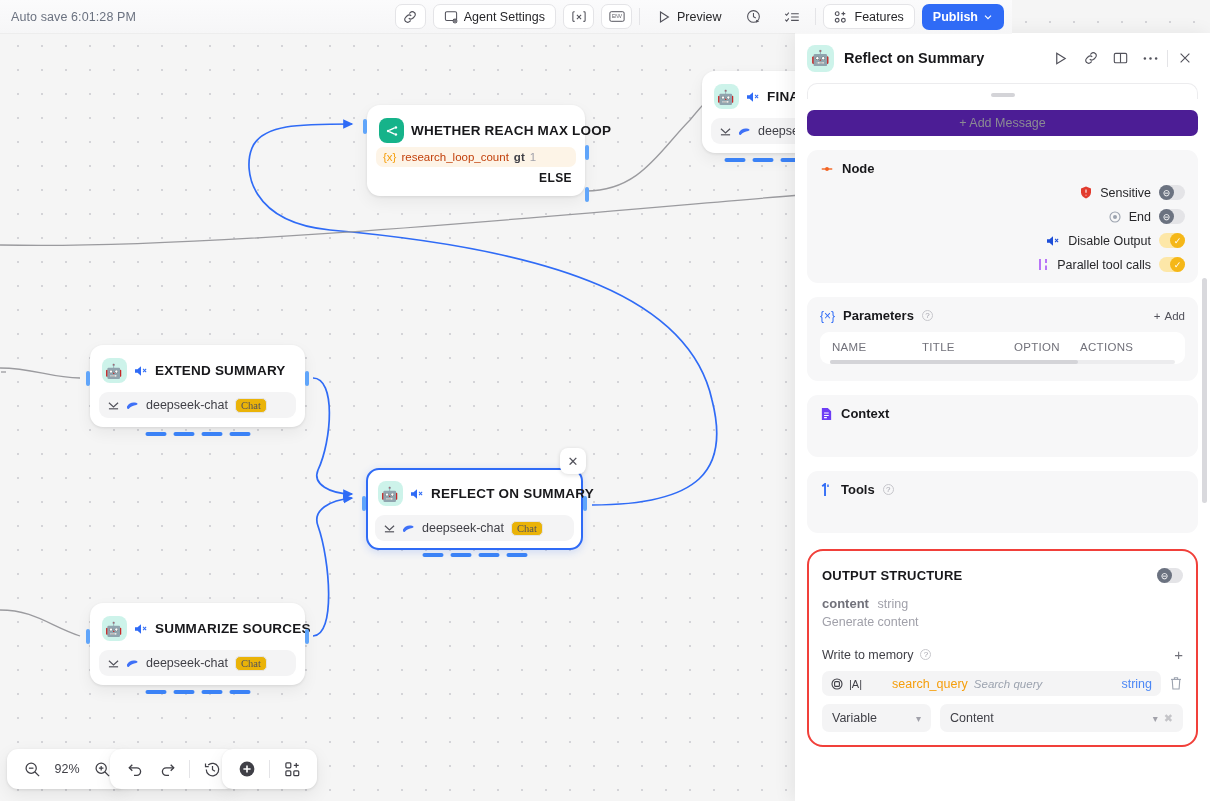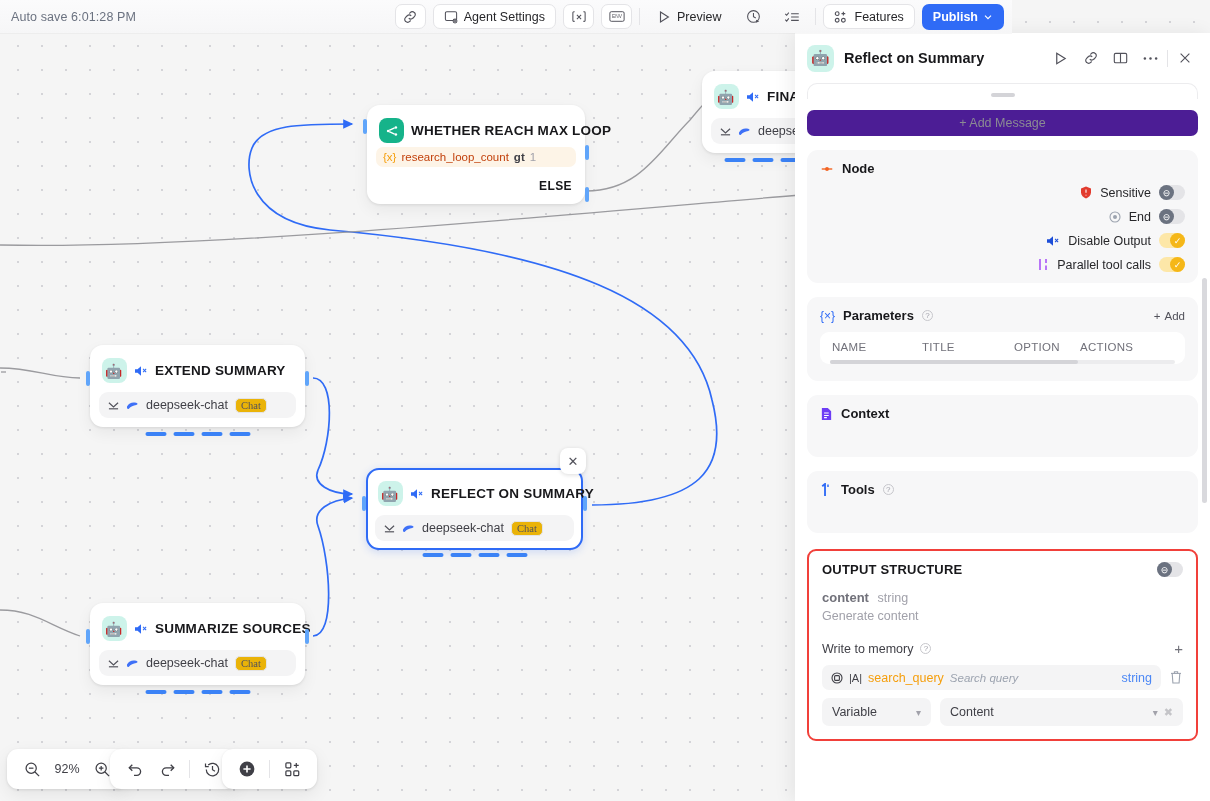--- a/index.html
+++ b/index.html
@@ -81,21 +81,21 @@
   .crow { display:flex; align-items:center; font-size:11px; color:#71717a; padding:7px 4px 3px; }
   .crow .kw { margin-left:auto; font-size:12px; font-weight:bold; color:#18181b; letter-spacing:.4px; }
   .cexpr {
     background:#fdf4e7; border-radius:7px; padding:4px 7px; font-size:11.5px;
     display:flex; align-items:center; gap:5px;
   }
   .cexpr .vx { color:#f59e0b; }
   .cexpr .vn { color:#c2410c; }
   .cexpr .op { color:#3f3f46; font-weight:bold; }
   .cexpr .val { color:#a1a1aa; }
-  .celse { display:flex; padding:12px 4px 2px; }
+  .celse { display:flex; padding:4px 4px 2px; }
   .celse span { margin-left:auto; font-size:12px; font-weight:bold; letter-spacing:.4px; }
   .port { position:absolute; width:4px; height:15px; border-radius:2px; background:#60a5fa; }
 
   
   .btoolbar {
     position:absolute; bottom:12px; height:40px; background:#fff; border-radius:11px;
     box-shadow:0 1px 3px rgba(0,0,0,.10), 0 6px 18px rgba(0,0,0,.07);
     display:flex; align-items:center; gap:2px; padding:0 10px; z-index:20;
   }
   .bbtn {
@@ -159,39 +159,39 @@
   .pthead { display:flex; font-size:11.5px; color:#71717a; padding:2px 12px 7px; letter-spacing:.3px; }
   .pthead span:nth-child(1){width:90px;}
   .pthead span:nth-child(2){width:92px;}
   .pthead span:nth-child(3){width:66px;}
   .sbar { height:4px; background:#ececee; border-radius:2px; margin:0 10px 6px; position:relative; }
   .sbar i { position:absolute; left:0; top:0; height:4px; width:72%; background:#d4d4d8; border-radius:2px; }
 
   .sect.tall { min-height:62px; }
 
   #outbox {
-    margin:16px 2px 0; border:2px solid #f1403a; border-radius:9px;
-    padding:11px 13px 13px; background:#fff;
+    margin:16px 2px 0; border:2px solid #f1403a; border-radius:16px;
+    padding:17px 13px 13px; background:#fff;
   }
   #outhead { display:flex; align-items:center; }
   #outhead .t { font-size:13px; font-weight:bold; letter-spacing:.2px; }
   #outhead .tog { margin-left:auto; }
   .fieldname { margin-top:13px; font-size:13px; }
   .fieldname b { color:#71717a; }
   .fieldname span { color:#a1a1aa; margin-left:5px; font-size:12.5px; }
   .fielddesc { margin-top:4px; font-size:12.5px; color:#a1a1aa; }
   .memhead { margin-top:17px; display:flex; align-items:center; gap:7px; }
   .memhead .t { font-size:12.5px; color:#3f3f46; }
   .memhead .plus { margin-left:auto; color:#71717a; font-size:15px; cursor:pointer; }
   .memrow { margin-top:8px; display:flex; align-items:center; gap:8px; }
   .mempill {
     flex:1; height:25px; background:#f4f4f5; border-radius:7px;
     display:flex; align-items:center; gap:6px; padding:0 9px; font-size:12.5px;
   }
-  .mempill .key { color:#f59e0b; }
+  .mempill .key { color:#f59e0b;margin-left:24px; }
   .mempill .ph { color:#9ca3af; font-style:italic; font-size:11.5px; }
   .mempill .ty { margin-left:auto; color:#4b87f5; font-size:12.5px; }
   .selrow { margin-top:8px; display:flex; gap:9px; }
   .sel2 {
     height:28px; background:#f4f4f5; border-radius:7px; display:flex;
     align-items:center; padding:0 10px; font-size:12.5px; color:#3f3f46; cursor:pointer;
   }
   .sel2.a { width:109px;gap:16px; }
   .sel2.b { flex:1; }
   .sel2 .cv { margin-left:auto; color:#a1a1aa; font-size:10px; }

